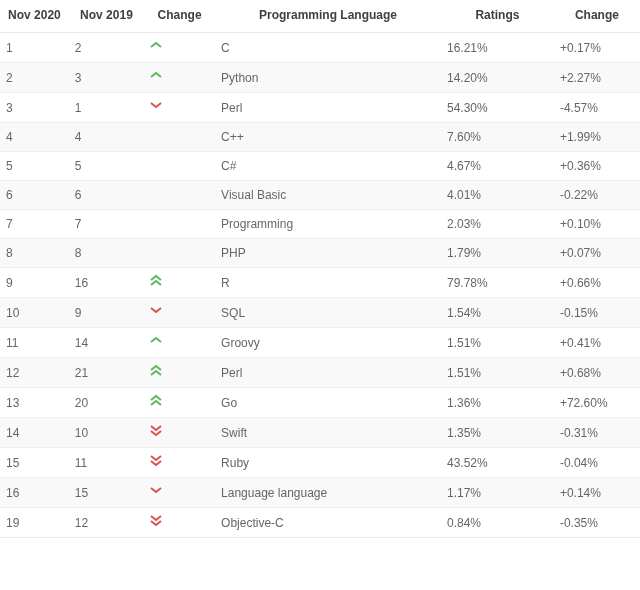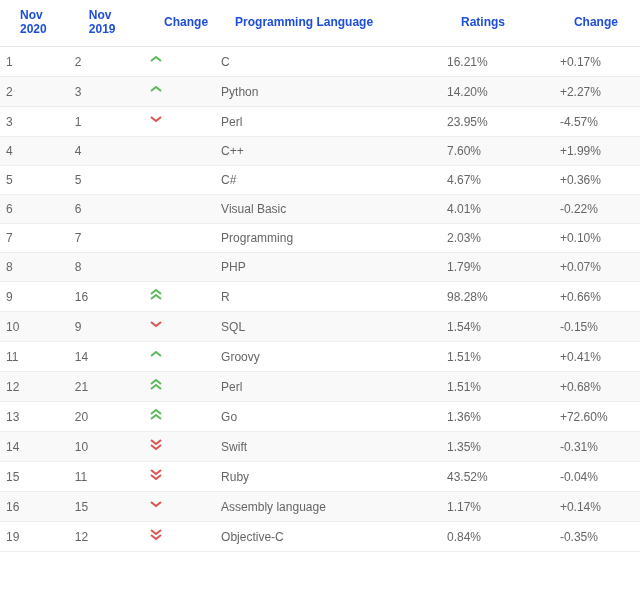--- a/index.html
+++ b/index.html
@@ -9,24 +9,24 @@
       color: #555;
       background: #fff;
       width: 640px;
     }
     table {
       width: 100%;
       border-collapse: collapse;
       table-layout: fixed;
     }
     th {
-      text-align: left;
+      text-align: center;
       font-weight: bold;
-      color: #1d4ed8;
-      padding: 8px 20px 10px;
+      color: #404040;
+      padding: 8px 2px 10px;
       font-size: 12px;
       border-bottom: 1px solid #e8e8e8;
     }
     td {
       padding: 7px 6px;
       border-bottom: 1px solid #eee;
       color: #666;
       font-size: 12px;
     }
     tbody tr:nth-child(even) {
@@ -84,21 +84,21 @@
         <td>14.20%</td>
         <td>+2.27%</td>
       </tr>
       <tr>
         <td>3</td>
         <td>1</td>
         <td><span class="icon"><svg width="12" height="12" viewBox="0 0 12 12">
               <polyline points="1,3 6,7 11,3" fill="none" stroke="#d9534f" stroke-width="2"></polyline>
             </svg></span></td>
         <td>Perl</td>
-        <td>23.95%</td>
+        <td>54.30%</td>
         <td>-4.57%</td>
       </tr>
       <tr>
         <td>4</td>
         <td>4</td>
         <td></td>
         <td>C++</td>
         <td>7.60%</td>
         <td>+1.99%</td>
       </tr>
@@ -135,21 +135,21 @@
         <td>+0.07%</td>
       </tr>
       <tr>
         <td>9</td>
         <td>16</td>
         <td><span class="icon"><svg width="12" height="12" viewBox="0 0 12 12">
               <polyline points="1,5 6,1 11,5" fill="none" stroke="#5cb85c" stroke-width="2"></polyline>
               <polyline points="1,10 6,6 11,10" fill="none" stroke="#5cb85c" stroke-width="2"></polyline>
             </svg></span></td>
         <td>R</td>
-        <td>98.28%</td>
+        <td>79.78%</td>
         <td>+0.66%</td>
       </tr>
       <tr>
         <td>10</td>
         <td>9</td>
         <td><span class="icon"><svg width="12" height="12" viewBox="0 0 12 12">
               <polyline points="1,3 6,7 11,3" fill="none" stroke="#d9534f" stroke-width="2"></polyline>
             </svg></span></td>
         <td>SQL</td>
         <td>1.54%</td>
@@ -208,21 +208,21 @@
         <td>Ruby</td>
         <td>43.52%</td>
         <td>-0.04%</td>
       </tr>
       <tr>
         <td>16</td>
         <td>15</td>
         <td><span class="icon"><svg width="12" height="12" viewBox="0 0 12 12">
               <polyline points="1,3 6,7 11,3" fill="none" stroke="#d9534f" stroke-width="2"></polyline>
             </svg></span></td>
-        <td>Assembly language</td>
+        <td>Language language</td>
         <td>1.17%</td>
         <td>+0.14%</td>
       </tr>
       <tr>
         <td>19</td>
         <td>12</td>
         <td><span class="icon"><svg width="12" height="12" viewBox="0 0 12 12">
               <polyline points="1,1 6,5 11,1" fill="none" stroke="#d9534f" stroke-width="2"></polyline>
               <polyline points="1,6 6,10 11,6" fill="none" stroke="#d9534f" stroke-width="2"></polyline>
             </svg></span></td>

